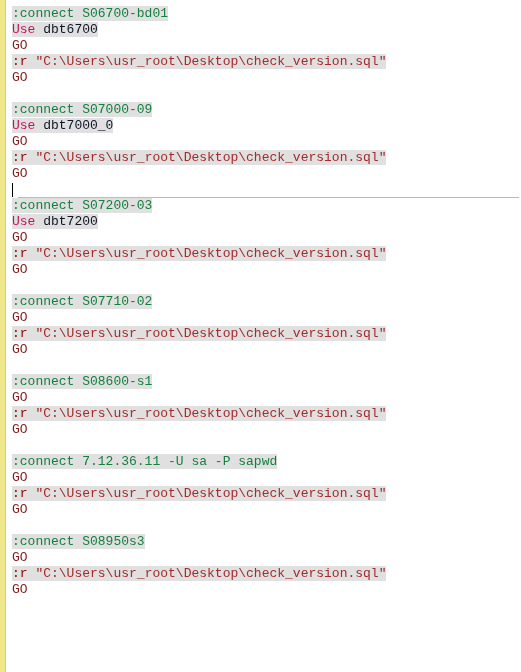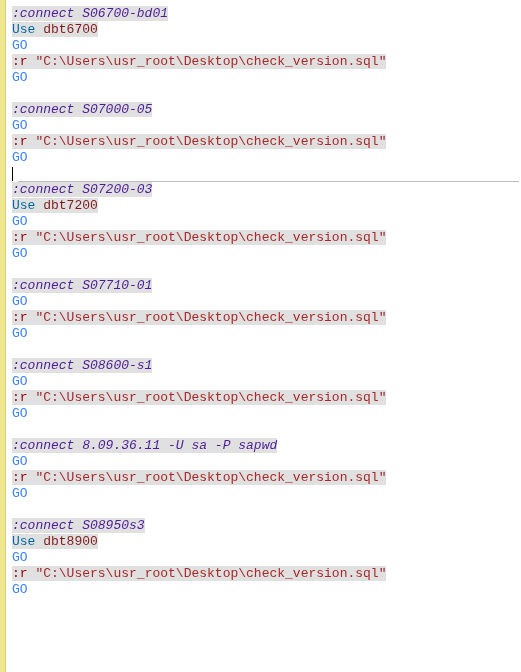--- a/index.html
+++ b/index.html
@@ -28,26 +28,26 @@
     position: relative;
   }
   .line {
     white-space: pre;
     height: 16px;
   }
   .sel {
     background: #e0e0e0;
     display: inline;
   }
-  .kw-connect { color: #4c1d95; font-style: italic; }
-  .kw-use { color: #0369a1; }
-  .kw-go { color: #3b82f6; }
+  .kw-connect { color: #15803d; }
+  .kw-use { color: #be185d; }
+  .kw-go { color: #7f1d1d; }
   .kw-r { color: #8b0000; }
   .str { color: #a52a2a; }
-  .plain { color: #7f1d1d; }
+  .plain { color: #0f172a; }
   .cursor-line {
     border-bottom: 1px solid #bbb;
     position: absolute;
     left: 6px;
     right: 2px;
     height: 0;
   }
   .caret {
     display: inline-block;
     width: 1px;
@@ -61,45 +61,45 @@
 
 <div class="editor">
   <div class="gutter"></div>
   <div class="code" id="code">
       <div class="line"><span class="sel"><span class="kw-connect">:connect S06700-bd01</span></span></div>
       <div class="line"><span class="sel"><span class="kw-use">Use</span><span class="plain"> dbt6700</span></span></div>
       <div class="line"><span><span class="kw-go">GO</span></span></div>
       <div class="line"><span class="sel"><span class="kw-r">:r</span><span class="str"> "C:\Users\usr_root\Desktop\check_version.sql"</span></span></div>
       <div class="line"><span><span class="kw-go">GO</span></span></div>
       <div class="line"> </div>
-      <div class="line"><span class="sel"><span class="kw-connect">:connect S07000-05</span></span></div>
+      <div class="line"><span class="sel"><span class="kw-connect">:connect S07000-09</span></span></div>
+      <div class="line"><span class="sel"><span class="kw-use">Use</span><span class="plain"> dbt7000_0</span></span></div>
       <div class="line"><span><span class="kw-go">GO</span></span></div>
       <div class="line"><span class="sel"><span class="kw-r">:r</span><span class="str"> "C:\Users\usr_root\Desktop\check_version.sql"</span></span></div>
       <div class="line"><span><span class="kw-go">GO</span></span></div>
       <div class="line" style="position: relative;"><span class="caret"></span><div class="cursor-line" style="top: 15px;"></div></div>
       <div class="line"><span class="sel"><span class="kw-connect">:connect S07200-03</span></span></div>
       <div class="line"><span class="sel"><span class="kw-use">Use</span><span class="plain"> dbt7200</span></span></div>
       <div class="line"><span><span class="kw-go">GO</span></span></div>
       <div class="line"><span class="sel"><span class="kw-r">:r</span><span class="str"> "C:\Users\usr_root\Desktop\check_version.sql"</span></span></div>
       <div class="line"><span><span class="kw-go">GO</span></span></div>
       <div class="line"> </div>
-      <div class="line"><span class="sel"><span class="kw-connect">:connect S07710-01</span></span></div>
+      <div class="line"><span class="sel"><span class="kw-connect">:connect S07710-02</span></span></div>
       <div class="line"><span><span class="kw-go">GO</span></span></div>
       <div class="line"><span class="sel"><span class="kw-r">:r</span><span class="str"> "C:\Users\usr_root\Desktop\check_version.sql"</span></span></div>
       <div class="line"><span><span class="kw-go">GO</span></span></div>
       <div class="line"> </div>
       <div class="line"><span class="sel"><span class="kw-connect">:connect S08600-s1</span></span></div>
       <div class="line"><span><span class="kw-go">GO</span></span></div>
       <div class="line"><span class="sel"><span class="kw-r">:r</span><span class="str"> "C:\Users\usr_root\Desktop\check_version.sql"</span></span></div>
       <div class="line"><span><span class="kw-go">GO</span></span></div>
       <div class="line"> </div>
-      <div class="line"><span class="sel"><span class="kw-connect">:connect 8.09.36.11 -U sa -P sapwd</span></span></div>
+      <div class="line"><span class="sel"><span class="kw-connect">:connect 7.12.36.11 -U sa -P sapwd</span></span></div>
       <div class="line"><span><span class="kw-go">GO</span></span></div>
       <div class="line"><span class="sel"><span class="kw-r">:r</span><span class="str"> "C:\Users\usr_root\Desktop\check_version.sql"</span></span></div>
       <div class="line"><span><span class="kw-go">GO</span></span></div>
       <div class="line"> </div>
       <div class="line"><span class="sel"><span class="kw-connect">:connect S08950s3</span></span></div>
-      <div class="line"><span class="sel"><span class="kw-use">Use</span><span class="plain"> dbt8900</span></span></div>
       <div class="line"><span><span class="kw-go">GO</span></span></div>
       <div class="line"><span class="sel"><span class="kw-r">:r</span><span class="str"> "C:\Users\usr_root\Desktop\check_version.sql"</span></span></div>
       <div class="line"><span><span class="kw-go">GO</span></span></div>
     </div>
 </div>
 
 </body></html>

